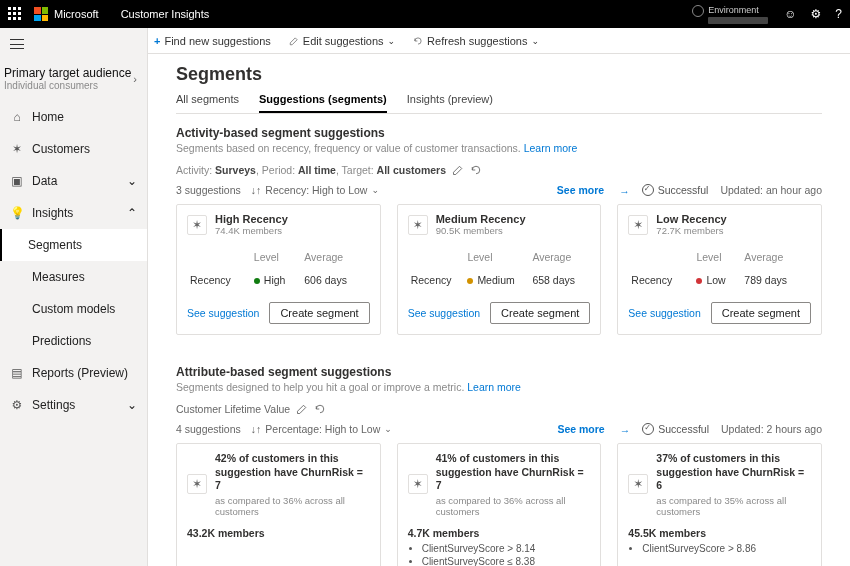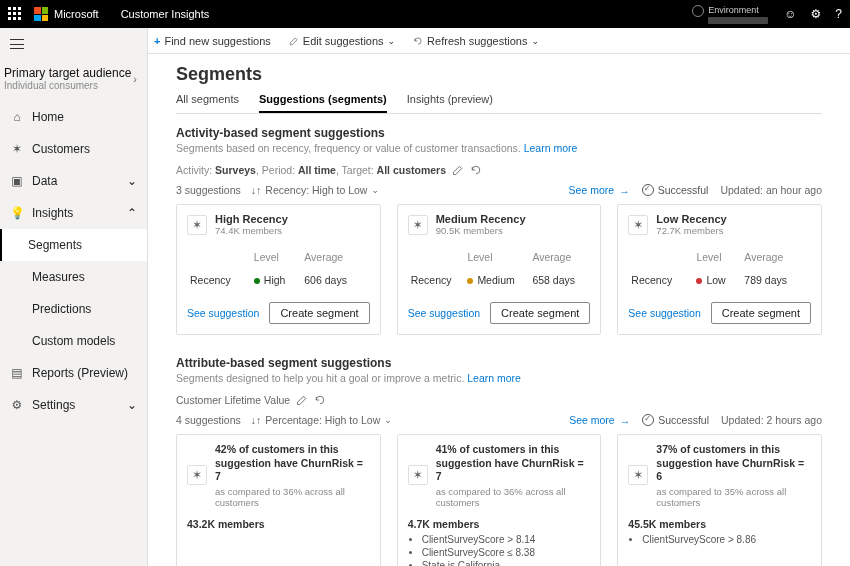--- a/index.html
+++ b/index.html
@@ -57,32 +57,32 @@
   .main{flex:1;display:flex;flex-direction:column;background:#fff;overflow:hidden;}
   .cmdbar{height:26px;border-bottom:1px solid var(--border);display:flex;align-items:center;gap:18px;padding-left:6px;font-size:11px;color:#333;}
   .cmdbar .cmd{display:flex;align-items:center;gap:4px;cursor:pointer;color:#333;}
   .cmdbar .cmd svg{width:10px;height:10px;}
   .content{flex:1;overflow-y:auto;padding:10px 28px 14px 28px;}
   h1{font-size:18px;font-weight:600;margin:0 0 8px 0;}
   .tabs{display:flex;gap:20px;border-bottom:1px solid var(--border);margin-bottom:12px;font-size:11px;}
   .tab{padding:0 0 6px 0;color:#444;cursor:pointer;}
   .tab.active{color:#000;border-bottom:2px solid #000;font-weight:600;}
 
-  .section-title{font-size:12px;font-weight:600;margin:3px 0 2px 0;}
+  .section-title{font-size:12px;font-weight:600;margin:12px 0 2px 0;}
   .section-desc{font-size:10.5px;color:var(--muted);margin:0 0 10px 0;}
   .section-desc a{color:var(--link);text-decoration:none;}
   .activity-line{font-size:10.5px;color:var(--muted);display:flex;align-items:center;gap:6px;margin-bottom:8px;}
   .activity-line b{color:#444;font-weight:600;}
   .ico-sm{width:12px;height:12px;stroke:#666;fill:none;stroke-width:1.2;}
 
   .row-head{display:flex;align-items:center;margin-bottom:8px;font-size:10.5px;color:#666;}
   .row-head .left{display:flex;align-items:center;gap:10px;}
   .row-head .right{display:flex;align-items:center;gap:12px;}
   .sort{display:flex;align-items:center;gap:4px;cursor:pointer;}
-  .see-more{color:var(--link);display:flex;align-items:flex-end;gap:5px;cursor:pointer;}
+  .see-more{color:var(--link);display:flex;align-items:flex-end;gap:15px;cursor:pointer;font-weight:bold;}
   .status{display:flex;align-items:center;gap:4px;color:#555;}
   .status-circ{width:12px;height:12px;border:1.2px solid #555;border-radius:50%;position:relative;}
   .status-circ::after{content:"✓";font-size:8px;position:absolute;left:1px;top:-1px;color:#555;}
 
   .cards{display:flex;gap:16px;}
   .card{flex:1;border:1px solid var(--border);border-radius:2px;padding:8px 10px 10px 10px;display:flex;flex-direction:column;background:#fff;min-width:0;}
   .card-head{display:flex;align-items:center;gap:8px;}
   .card-icon{width:20px;height:20px;border:1px solid var(--border);border-radius:2px;display:flex;align-items:center;justify-content:center;font-size:12px;color:#666;flex:0 0 20px;}
   .card-title{font-size:11px;font-weight:600;}
   .card-sub{font-size:9.5px;color:var(--muted);}
@@ -184,24 +184,24 @@
         </span>
       <span class="right-chev">⌃</span>
     </div>
     <div class="nav-item child selected">
         <span>Segments</span>
       </div>
     <div class="nav-item child">
         <span>Measures</span>
       </div>
     <div class="nav-item child">
+        <span>Custom models</span>
+      </div>
+    <div class="nav-item child">
         <span>Predictions</span>
-      </div>
-    <div class="nav-item child">
-        <span>Custom models</span>
       </div>
     <div class="nav-item">
       <span class="nav-icon">▤</span>
       <span>Reports (Preview)</span>
     </div>
     <div class="nav-item" style="justify-content:space-between;">
       <span style="display:flex;align-items:center;gap:8px;">
           <span class="nav-icon">⚙</span>
           <span>Settings</span>
         </span>

